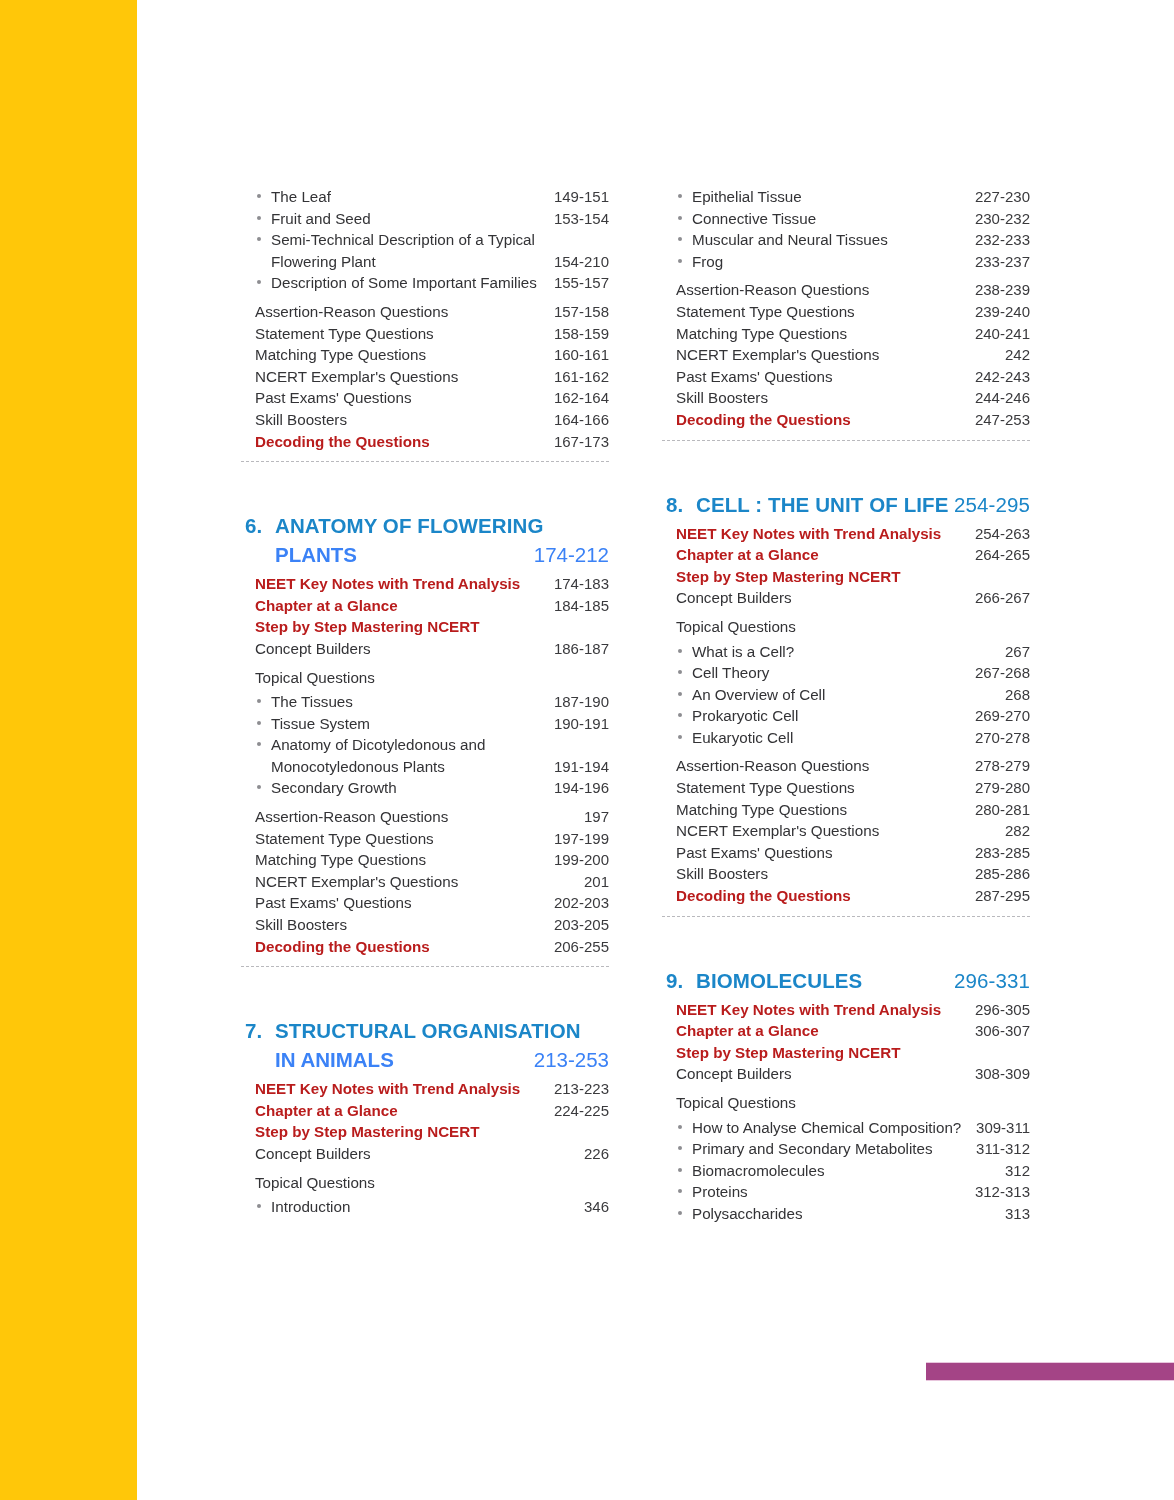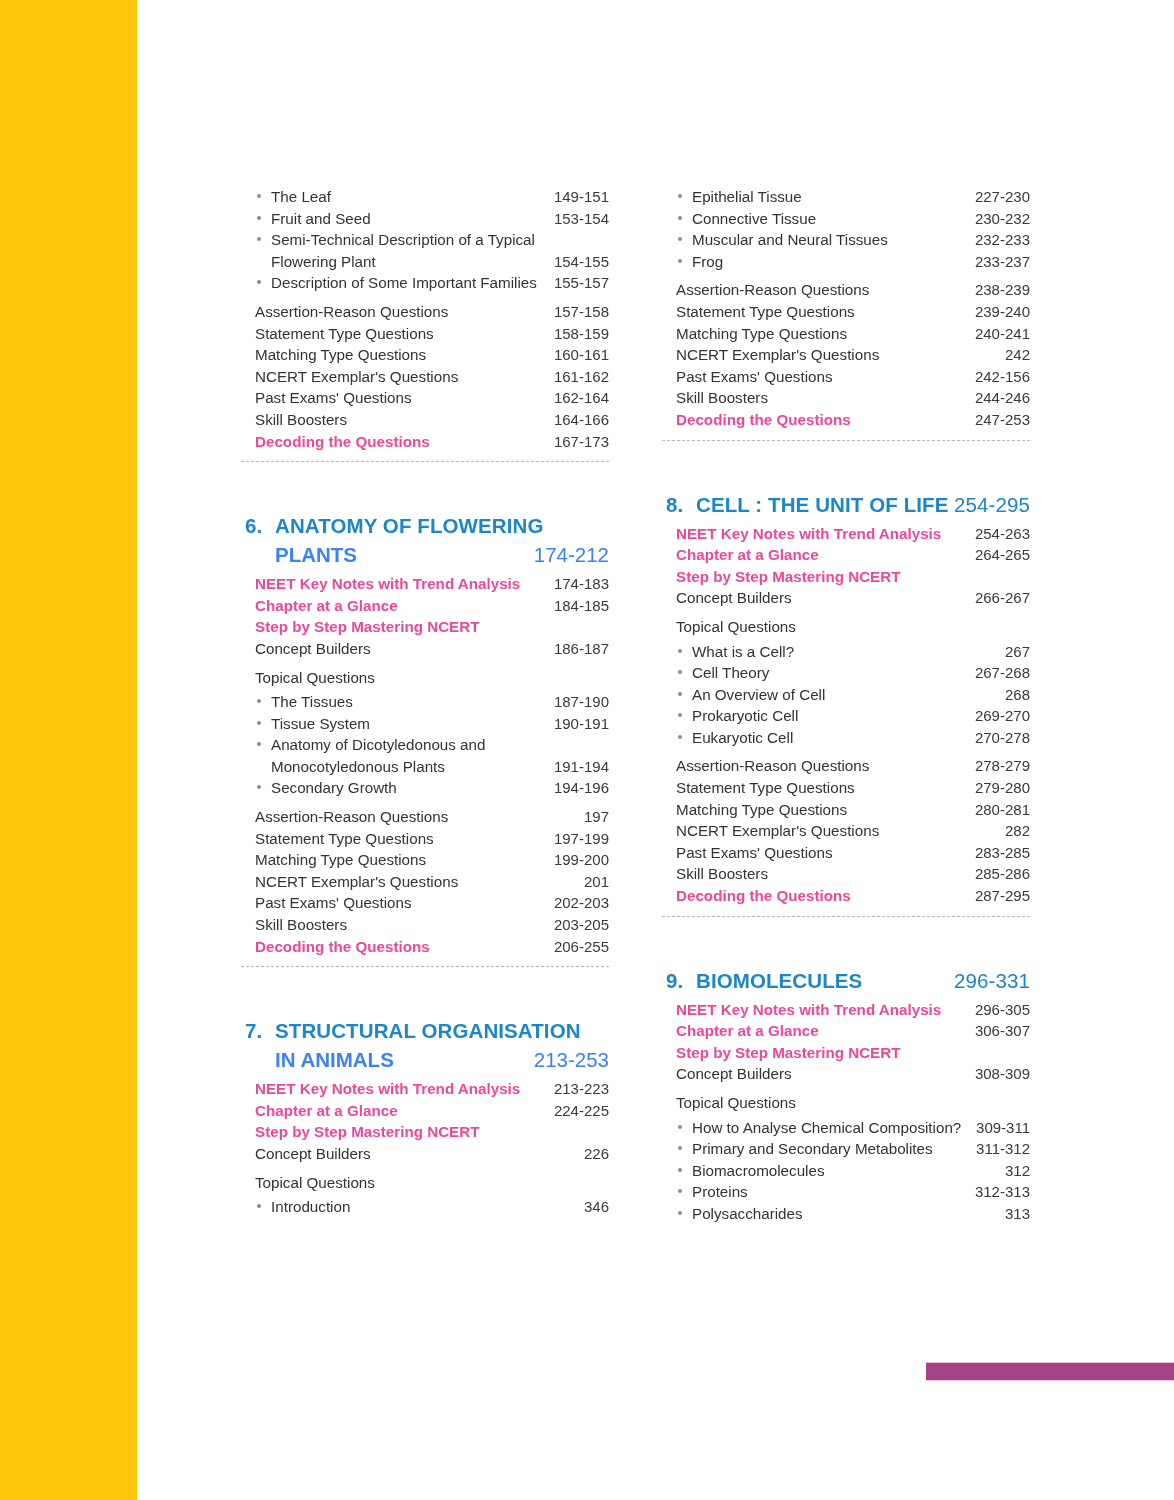--- a/index.html
+++ b/index.html
@@ -82,21 +82,21 @@
   }
   .row.bulleted .label .bullet {
     position: absolute;
     left: 2px;
     top: 8px;
     width: 4px;
     height: 4px;
     border-radius: 50%;
     background: #8d8d91;
   }
-  .row.allbold .label { font-weight: bold; color:#ec4899; }
+  .row.allbold .label { font-weight: bold; color:#b91c1c; }
 
   .row.wrap .label { white-space: normal; }
   .row.wrap { align-items: flex-end; }
   .gap-sm { height: 7px; }
   .gap-xs { height: 3px; }
 
   
   .chapter {
     margin-top: 12px;
     margin-bottom: 4px;
@@ -163,21 +163,21 @@
             <div class="row bulleted wrap">
               <span class="label"><span class="bullet"></span>The Leaf</span>
               <span class="pages">149-151</span>
             </div>
             <div class="row bulleted wrap">
               <span class="label"><span class="bullet"></span>Fruit and Seed</span>
               <span class="pages">153-154</span>
             </div>
             <div class="row bulleted wrap">
               <span class="label"><span class="bullet"></span>Semi-Technical Description of a Typical Flowering Plant</span>
-              <span class="pages">154-155</span>
+              <span class="pages">154-210</span>
             </div>
             <div class="row bulleted wrap">
               <span class="label"><span class="bullet"></span>Description of Some Important Families</span>
               <span class="pages">155-157</span>
             </div>
           </div>
         <div class="gap-sm"></div>
         <div id="l-cont-sections">
             <div class="row">
               <span class="label">Assertion-Reason Questions</span>
@@ -377,21 +377,21 @@
             <div class="row">
               <span class="label">Matching Type Questions</span>
               <span class="pages">240-241</span>
             </div>
             <div class="row">
               <span class="label">NCERT Exemplar's Questions</span>
               <span class="pages">242</span>
             </div>
             <div class="row">
               <span class="label">Past Exams' Questions</span>
-              <span class="pages">242-156</span>
+              <span class="pages">242-243</span>
             </div>
             <div class="row">
               <span class="label">Skill Boosters</span>
               <span class="pages">244-246</span>
             </div>
             <div class="row allbold">
               <span class="label">Decoding the Questions</span>
               <span class="pages">247-253</span>
             </div>
           </div>

